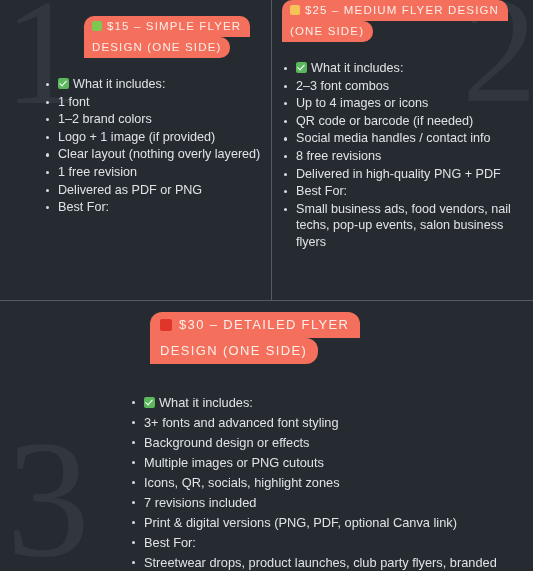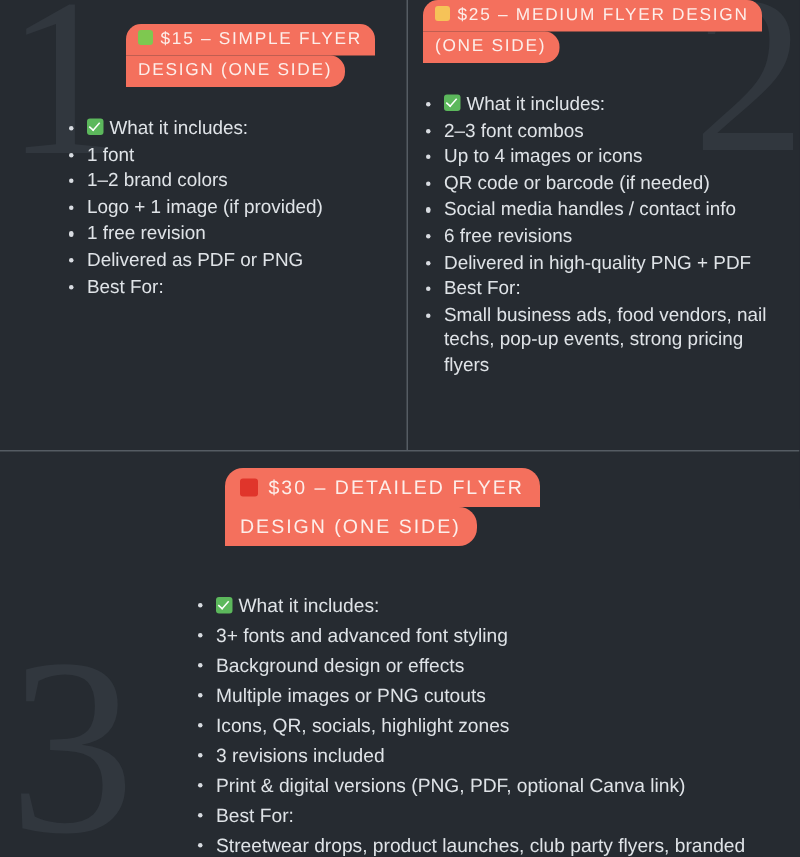--- a/index.html
+++ b/index.html
@@ -161,20 +161,21 @@
           </div>
         <div class="bline l2">DESIGN (ONE SIDE)</div>
       </div>
     </div>
     <div class="list-wrap">
       <ul class="feature-list">
         <li><span class="check"></span><span>What it includes:</span></li>
         <li>1 font</li>
         <li>1–2 brand colors</li>
         <li>Logo + 1 image (if provided)</li>
+        <li>Clear layout (nothing overly layered)</li>
         <li>1 free revision</li>
         <li>Delivered as PDF or PNG</li>
         <li>Best For:</li>
       </ul>
     </div>
   </div>
 
   <div class="panel" id="panel-medium">
     <div class="badge-wrap">
       <div class="badge">
@@ -185,24 +186,24 @@
         <div class="bline l2">(ONE SIDE)</div>
       </div>
     </div>
     <div class="list-wrap">
       <ul class="feature-list">
         <li><span class="check"></span><span>What it includes:</span></li>
         <li>2–3 font combos</li>
         <li>Up to 4 images or icons</li>
         <li>QR code or barcode (if needed)</li>
         <li>Social media handles / contact info</li>
-        <li>6 free revisions</li>
+        <li>8 free revisions</li>
         <li>Delivered in high-quality PNG + PDF</li>
         <li>Best For:</li>
-        <li>Small business ads, food vendors, nail techs, pop-up events, strong pricing flyers</li>
+        <li>Small business ads, food vendors, nail techs, pop-up events, salon business flyers</li>
       </ul>
     </div>
   </div>
 
   <div class="panel" id="panel-detailed">
     <div class="badge-wrap">
       <div class="badge">
         <div class="bline l1">
             <span class="sq sq-red"></span>
             <span>$30 – DETAILED FLYER</span>
@@ -210,21 +211,21 @@
         <div class="bline l2">DESIGN (ONE SIDE)</div>
       </div>
     </div>
     <div class="list-wrap">
       <ul class="feature-list">
         <li><span class="check"></span><span>What it includes:</span></li>
         <li>3+ fonts and advanced font styling</li>
         <li>Background design or effects</li>
         <li>Multiple images or PNG cutouts</li>
         <li>Icons, QR, socials, highlight zones</li>
-        <li>3 revisions included</li>
+        <li>7 revisions included</li>
         <li>Print &amp; digital versions (PNG, PDF, optional Canva link)</li>
         <li>Best For:</li>
         <li>Streetwear drops, product launches, club party flyers, branded flyers that reflect strong identity</li>
       </ul>
     </div>
   </div>
 
 </div>
 
 </body></html>

